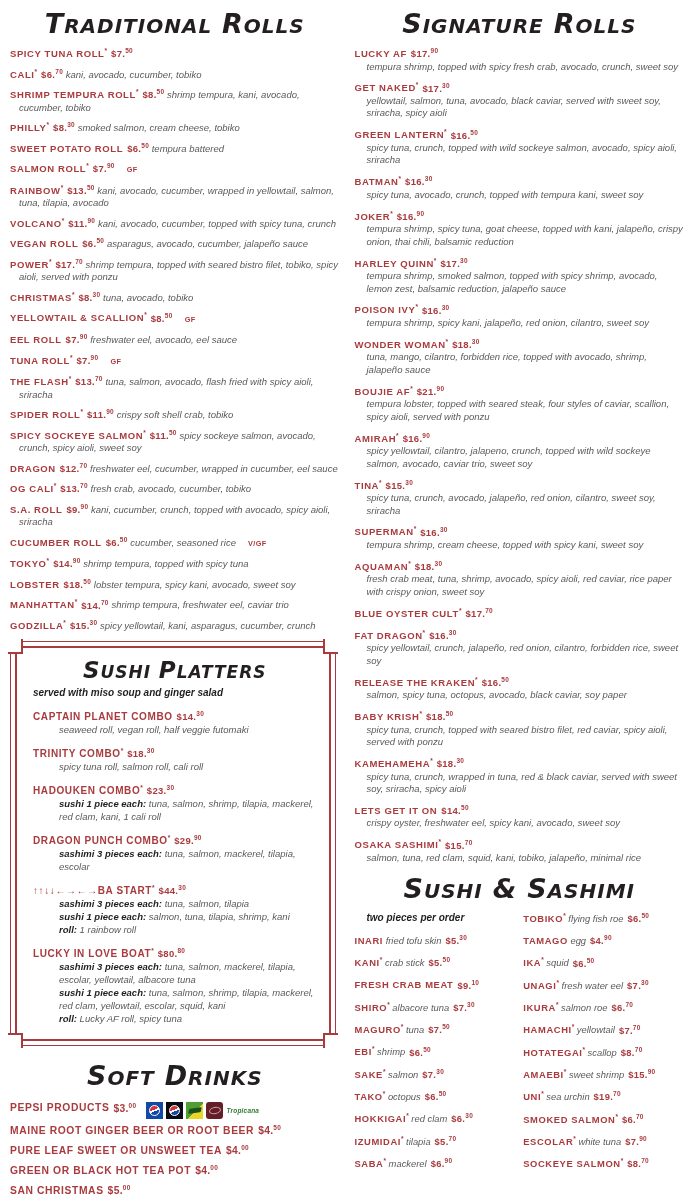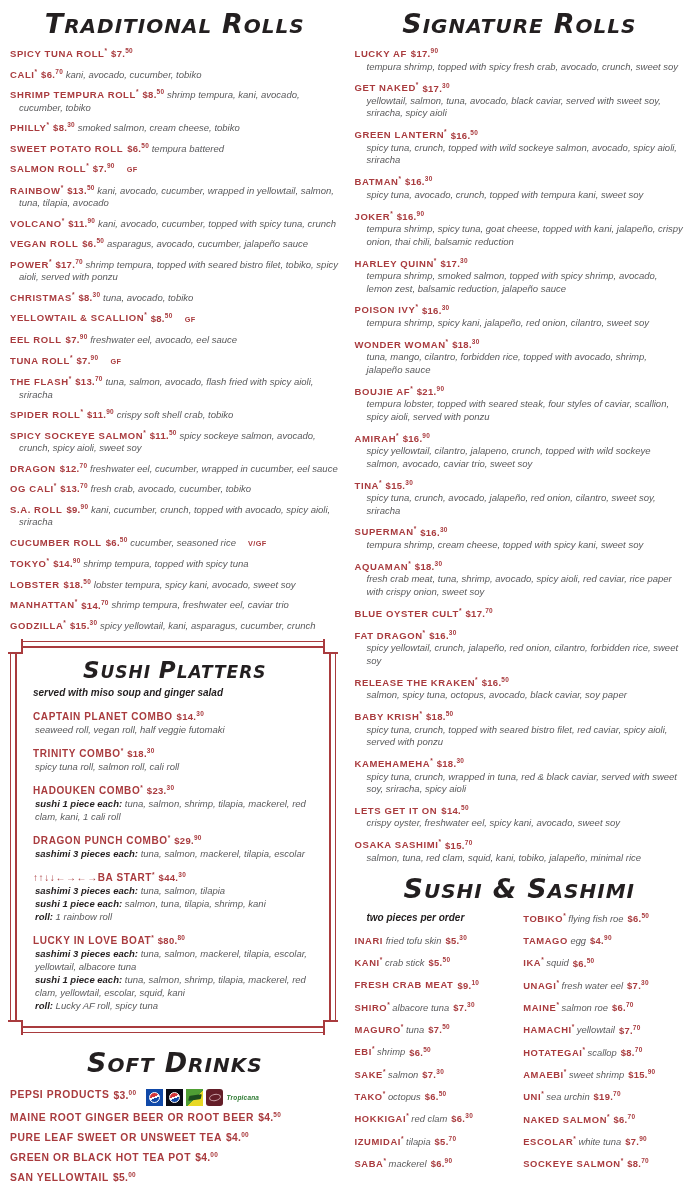--- a/index.html
+++ b/index.html
@@ -28,21 +28,21 @@
   .pbox { position:relative; margin:8px 4px 12px 0; border:1.6px solid #a93b3e; padding:4px; }
   .pbox-inner { border:2.6px solid #a93b3e; padding:10px 12px 6px 16px; }
   .notch { position:absolute; background:#fff; width:15px; height:15px; }
   .notch.tl { top:-3px; left:-3px; border-right:2px solid #a93b3e; border-bottom:2px solid #a93b3e; }
   .notch.tr { top:-3px; right:-3px; border-left:2px solid #a93b3e; border-bottom:2px solid #a93b3e; }
   .notch.bl { bottom:-3px; left:-3px; border-right:2px solid #a93b3e; border-top:2px solid #a93b3e; }
   .notch.br { bottom:-3px; right:-3px; border-left:2px solid #a93b3e; border-top:2px solid #a93b3e; }
   .psub { font-size:10px; font-weight:bold; font-style:italic; color:#231f20; margin:-2px 0 9px 0; }
   .pitem { font-size:9.5px; line-height:13px; margin-bottom:8px; }
   .pitem .nm { font-size:10px; }
-  .pline { margin-left:2px; }
+  .pline { margin-left:26px; }
   .plead { font-weight:bold; font-style:italic; color:#231f20;text-align:right; }
   .ptext { color:#5a5a5c; font-style:italic; }
 
   
   .ditem { font-size:10.3px; line-height:15.6px; margin-bottom:1px; white-space:nowrap; }
   .logos { display:inline-flex; align-items:center; gap:3px; margin-left:10px; vertical-align:-4px; }
   .lg { width:17px; height:17px; display:inline-flex; align-items:center; justify-content:center; }
   .lg.pepsi { background:#1149a8; }
   .lg.pepsiz { background:#0a0a14; }
   .globe { width:11px; height:11px; border-radius:50%; background:linear-gradient(160deg,#d5353a 42%,#fdfdfd 42%,#fdfdfd 58%,#1149a8 58%); border:1px solid #fff; }
@@ -146,21 +146,21 @@
               <span class="dewmark"></span>
             </span>
             <span class="lg drp">
               <span class="drpoval"></span>
             </span>
             <span class="trop">Tropicana</span>
           </span></div>
         <div class="ditem"><span class="nm">MAINE ROOT GINGER BEER OR ROOT BEER</span><span class="pr">$4.<sup>50</sup></span></div>
         <div class="ditem"><span class="nm">PURE LEAF SWEET OR UNSWEET TEA</span><span class="pr">$4.<sup>00</sup></span></div>
         <div class="ditem"><span class="nm">GREEN OR BLACK HOT TEA POT</span><span class="pr">$4.<sup>00</sup></span></div>
-        <div class="ditem"><span class="nm">SAN YELLOWTAIL</span><span class="pr">$5.<sup>00</sup></span></div>
+        <div class="ditem"><span class="nm">SAN CHRISTMAS</span><span class="pr">$5.<sup>00</sup></span></div>
       </div>
   </div>
 
   <div class="col sig">
     <h1 class="sec"><span class="tb">S</span><span class="ts">IGNATURE</span> <span class="tb">R</span><span class="ts">OLLS</span></h1>
     <div id="signature-items">
         <div class="item"><span class="nm">LUCKY AF</span><span class="pr">$17.<sup>90</sup></span><div class="dsb">tempura shrimp, topped with spicy fresh crab, avocado, crunch, sweet soy</div></div>
         <div class="item"><span class="nm">GET NAKED</span><sup class="st">*</sup><span class="pr">$17.<sup>30</sup></span><div class="dsb">yellowtail, salmon, tuna, avocado, black caviar, served with sweet soy, sriracha, spicy aioli</div></div>
         <div class="item"><span class="nm">GREEN LANTERN</span><sup class="st">*</sup><span class="pr">$16.<sup>50</sup></span><div class="dsb">spicy tuna, crunch, topped with wild sockeye salmon, avocado, spicy aioli, sriracha</div></div>
         <div class="item"><span class="nm">BATMAN</span><sup class="st">*</sup><span class="pr">$16.<sup>30</sup></span><div class="dsb">spicy tuna, avocado, crunch, topped with tempura kani, sweet soy</div></div>
@@ -196,24 +196,24 @@
           <div class="nitem"><span class="nm">TAKO</span><sup class="st">*</sup> <span class="ds">octopus</span><span class="pr">$6.<sup>50</sup></span></div>
           <div class="nitem"><span class="nm">HOKKIGAI</span><sup class="st">*</sup> <span class="ds">red clam</span><span class="pr">$6.<sup>30</sup></span></div>
           <div class="nitem"><span class="nm">IZUMIDAI</span><sup class="st">*</sup> <span class="ds">tilapia</span><span class="pr">$5.<sup>70</sup></span></div>
           <div class="nitem"><span class="nm">SABA</span><sup class="st">*</sup> <span class="ds">mackerel</span><span class="pr">$6.<sup>90</sup></span></div>
         </div>
       <div class="ncol" id="nigiri-right">
           <div class="nitem"><span class="nm">TOBIKO</span><sup class="st">*</sup> <span class="ds">flying fish roe</span><span class="pr">$6.<sup>50</sup></span></div>
           <div class="nitem"><span class="nm">TAMAGO</span> <span class="ds">egg</span><span class="pr">$4.<sup>90</sup></span></div>
           <div class="nitem"><span class="nm">IKA</span><sup class="st">*</sup> <span class="ds">squid</span><span class="pr">$6.<sup>50</sup></span></div>
           <div class="nitem"><span class="nm">UNAGI</span><sup class="st">*</sup> <span class="ds">fresh water eel</span><span class="pr">$7.<sup>30</sup></span></div>
-          <div class="nitem"><span class="nm">MAINE</span><sup class="st">*</sup> <span class="ds">salmon roe</span><span class="pr">$6.<sup>70</sup></span></div>
+          <div class="nitem"><span class="nm">IKURA</span><sup class="st">*</sup> <span class="ds">salmon roe</span><span class="pr">$6.<sup>70</sup></span></div>
           <div class="nitem"><span class="nm">HAMACHI</span><sup class="st">*</sup> <span class="ds">yellowtail</span><span class="pr">$7.<sup>70</sup></span></div>
           <div class="nitem"><span class="nm">HOTATEGAI</span><sup class="st">*</sup> <span class="ds">scallop</span><span class="pr">$8.<sup>70</sup></span></div>
           <div class="nitem"><span class="nm">AMAEBI</span><sup class="st">*</sup> <span class="ds">sweet shrimp</span><span class="pr">$15.<sup>90</sup></span></div>
           <div class="nitem"><span class="nm">UNI</span><sup class="st">*</sup> <span class="ds">sea urchin</span><span class="pr">$19.<sup>70</sup></span></div>
-          <div class="nitem"><span class="nm">NAKED SALMON</span><sup class="st">*</sup><span class="pr">$6.<sup>70</sup></span></div>
+          <div class="nitem"><span class="nm">SMOKED SALMON</span><sup class="st">*</sup><span class="pr">$6.<sup>70</sup></span></div>
           <div class="nitem"><span class="nm">ESCOLAR</span><sup class="st">*</sup> <span class="ds">white tuna</span><span class="pr">$7.<sup>90</sup></span></div>
           <div class="nitem"><span class="nm">SOCKEYE SALMON</span><sup class="st">*</sup><span class="pr">$8.<sup>70</sup></span></div>
         </div>
     </div>
   </div>
 </div>
 
 </body></html>

